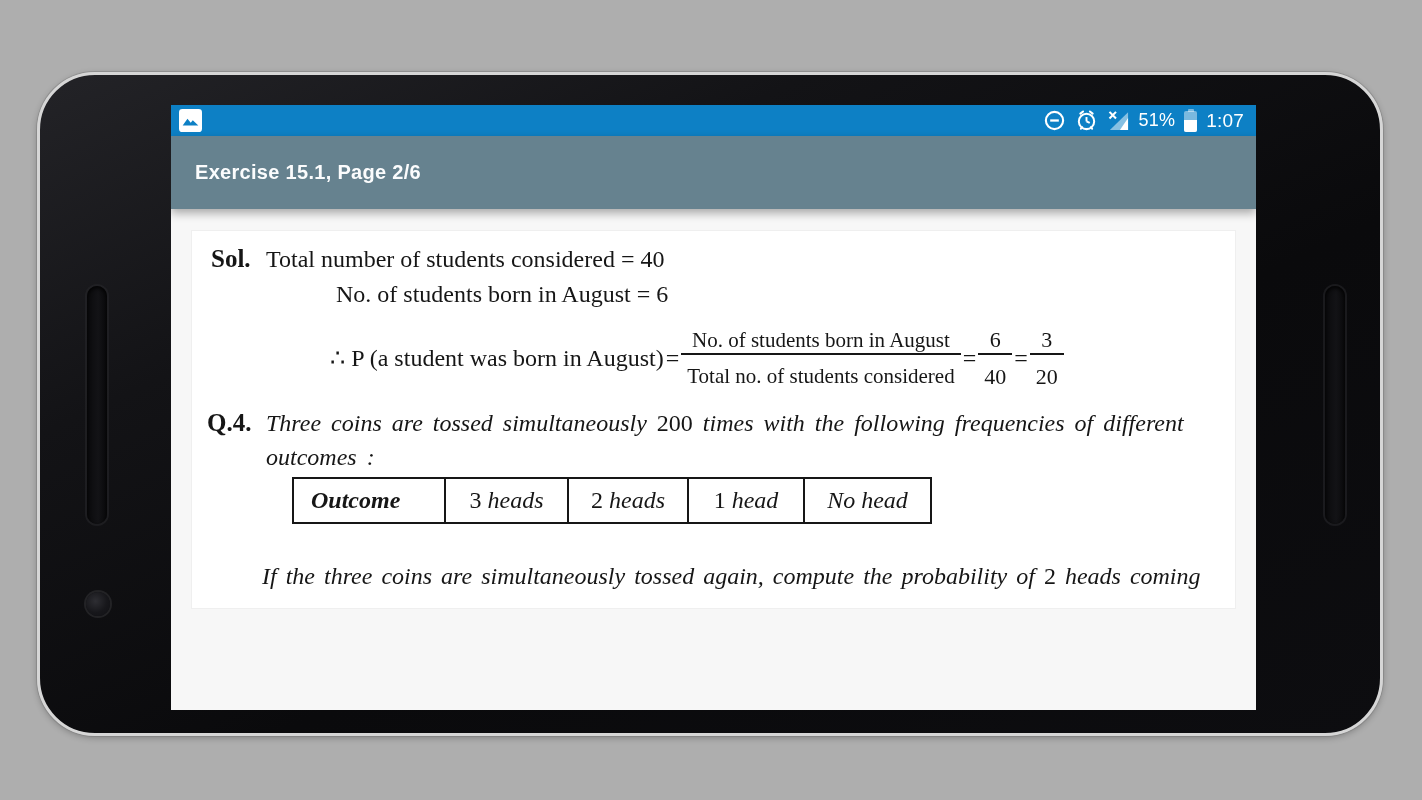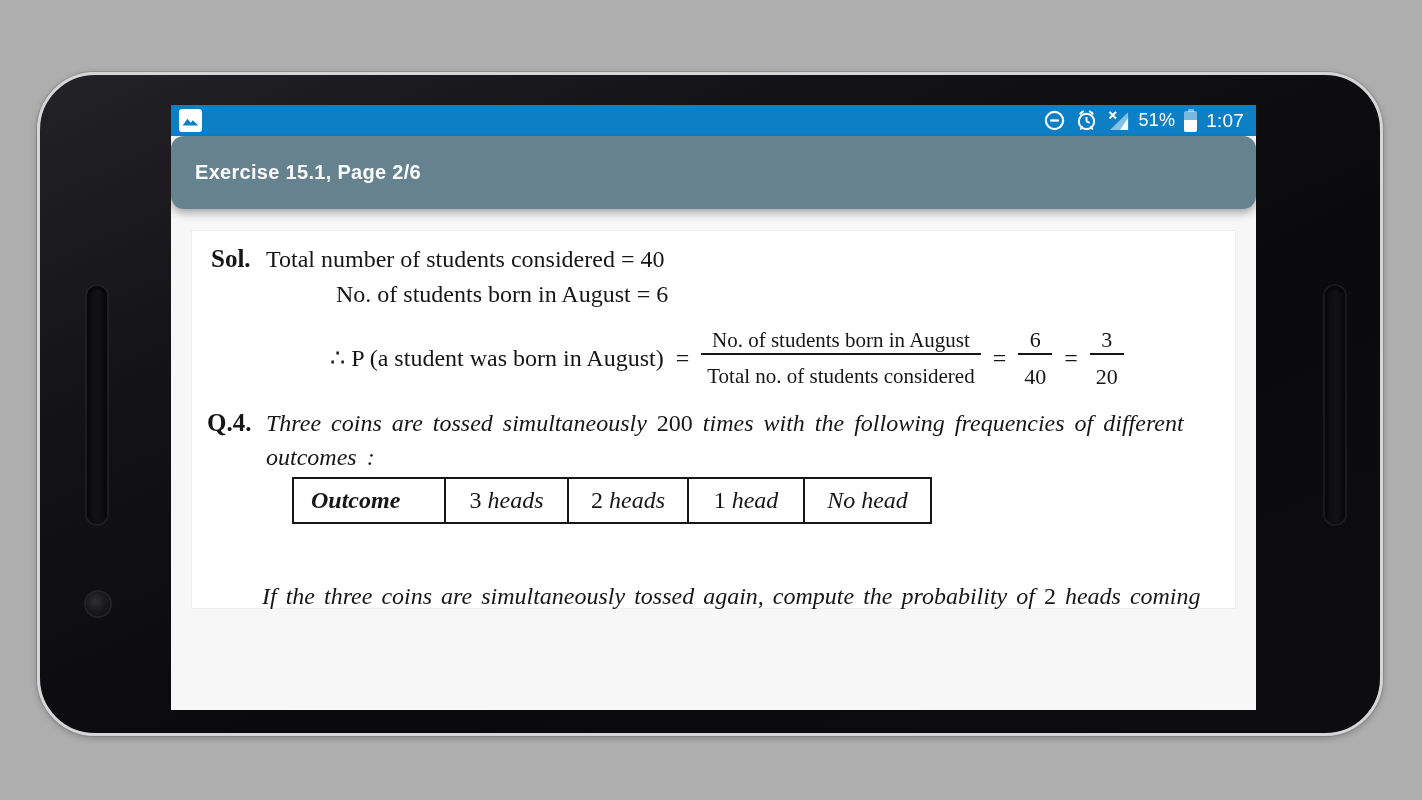--- a/index.html
+++ b/index.html
@@ -51,40 +51,40 @@
   .battery::before { content:""; position:absolute; left:0; bottom:0; width:100%; height:58%;
     background:#fff; }
   .battery-wrap { position:relative; padding-top:2px; }
   .battery-nub { position:absolute; top:0; left:50%; transform:translateX(-50%);
     width:6px; height:3px; background:rgba(255,255,255,.45); border-radius:1px 1px 0 0; }
 
   
   .app-header {
     position:absolute; left:0; top:31px; width:100%; height:73px;
     background:#66828f; display:flex; align-items:center; padding:0 24px;
-    box-shadow:0 4px 9px rgba(0,0,0,.33); z-index:3;border-radius:13px;
+    box-shadow:0 4px 9px rgba(0,0,0,.33); z-index:3;
   }
   .app-title { color:#fbfcfd; font-size:20px; font-weight:bold; letter-spacing:.3px; }
 
   
   .content { position:absolute; left:0; top:104px; width:100%; height:565px; background:#f7f7f7; }
   .scan {
     position:absolute; left:20px; top:21px; width:1045px; height:379px;
     background:#ffffff; border:1px solid #efefef;
     font-family:"Liberation Serif", serif; color:#161616;
   }
   .scan * { font-family:"Liberation Serif", serif; }
   .abs { position:absolute; white-space:nowrap; }
   .t-body { font-size:24px; }
   .t-label { font-size:25px; font-weight:bold; }
   .t-italic { font-size:24px; font-style:italic; word-spacing:4px; }
   .up { font-style:normal; }
 
   
-  .equation { position:absolute; left:138px; top:95px; height:64px; display:flex; align-items:center; gap:10px; }
+  .equation { position:absolute; left:138px; top:95px; height:64px; display:flex; align-items:center; }
   .eq-text { font-size:24px; }
   .eq-sign { font-size:24px; padding:0 2px; }
   .frac { display:inline-flex; flex-direction:column; align-items:center; line-height:1.15; }
   .frac .num { padding:0 6px 1px 6px; }
   .frac .den { border-top:2px solid #161616; padding:9px 6px 0 6px; }
   .frac-main { font-size:21px; }
   .frac-mini { font-size:22px; }
 
   
   .freq-table { position:absolute; left:100px; top:246px; border-collapse:collapse;
@@ -197,21 +197,21 @@
                 <tr>
                   <td class="cell-label">Outcome</td>
                   <td class="cell-mixed"><span class="up">3 </span><span class="it">heads</span></td>
                   <td class="cell-mixed"><span class="up">2 </span><span class="it">heads</span></td>
                   <td class="cell-mixed"><span class="up">1 </span><span class="it">head</span></td>
                   <td class="cell-it">No head</td>
                 </tr>
               </tbody>
           </table>
 
-          <div class="abs t-italic" style="left:70px; top:352px; word-spacing:3px;">
+          <div class="abs t-italic" style="left:70px; top:332px; word-spacing:3px;">
             <span>If the three coins are simultaneously tossed again, compute the probability of </span><span class="up">2</span><span> heads coming</span>
           </div>
 
         </div>
       </div>
 
     </div>
   </div>
 </div>
 

